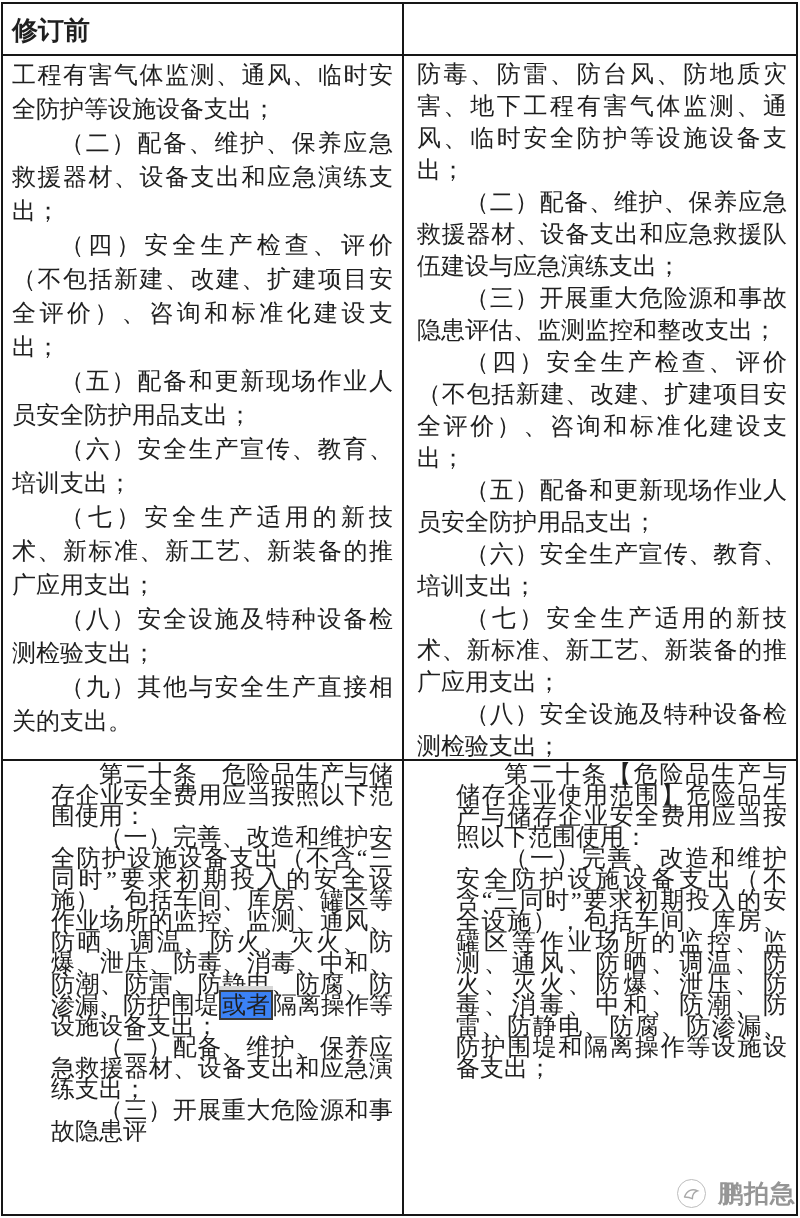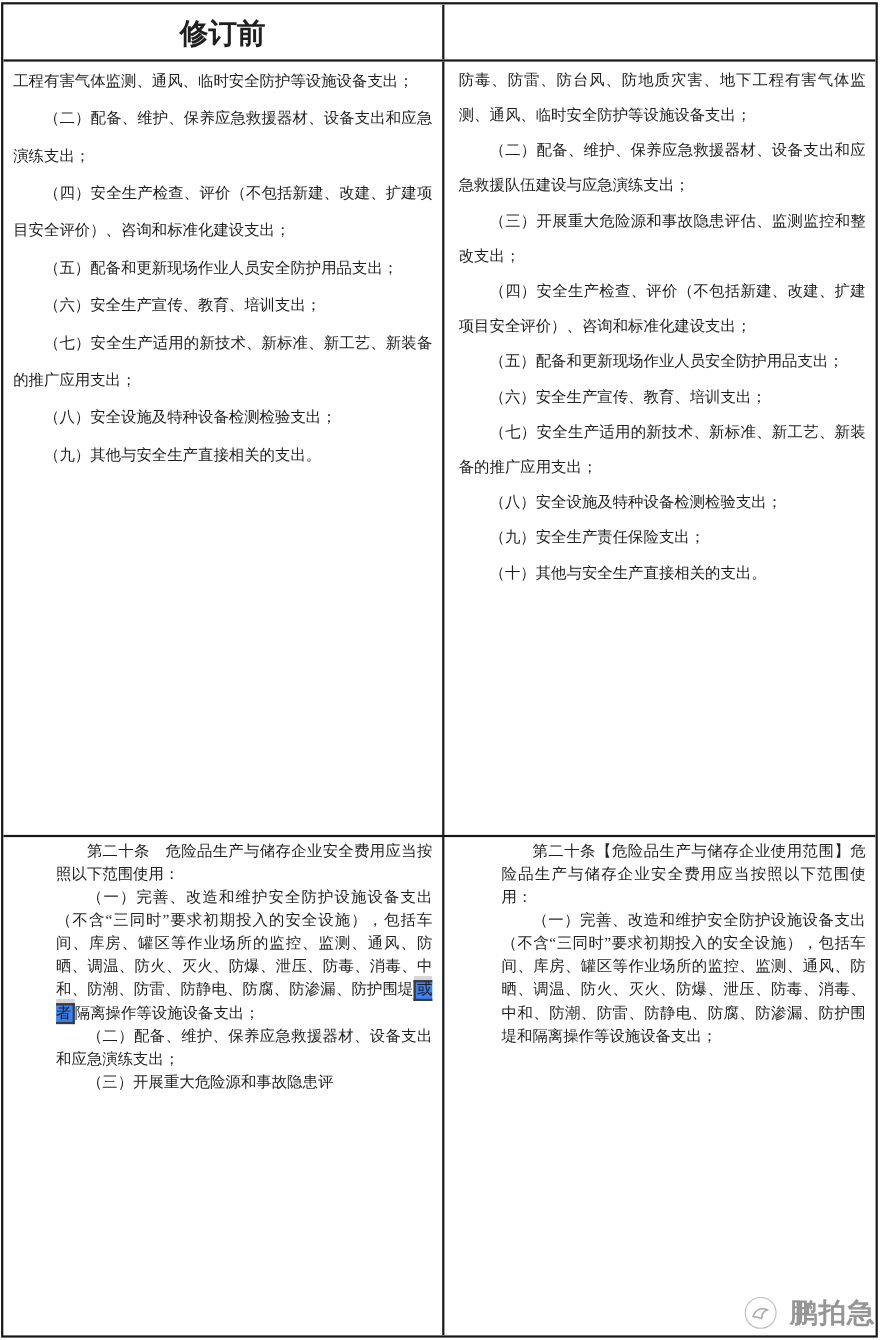--- a/index.html
+++ b/index.html
@@ -28,31 +28,30 @@
     display: grid;
     grid-template-columns: 401px 1fr;
     overflow: hidden;
   }
   .row-header { height: 52px; border-bottom: 2px solid #161616; flex: none; }
   .row-1 { height: 705px; border-bottom: 2px solid #161616; flex: none; }
   .row-2 { flex: 1; min-height: 0; }
   .cell {
     overflow: hidden;
     padding: 2px 9px 0 9px;
-    font-size: 14px;
+    font-size: 24px;
     text-align: justify;
     word-break: break-all;
     text-justify: inter-ideograph;
   }
   .cell.left  { border-right: 2px solid #161616; }
   .cell.right { padding-left: 13px; }
   .header-cell {
     font-size: 26px;
     font-weight: bold;
-    text-align: center;
     line-height: 50px;
     overflow: hidden;
   }
   .lh34  { line-height: 34px; }
   .lh32  { line-height: 32px; }
   .lh345 { line-height: 21px; padding-top: 3px; margin-left: 39px; }
   .para { text-indent: 2em; }
   .para.flush { text-indent: 0; }
   .b { font-weight: normal; }
   .boxed {

